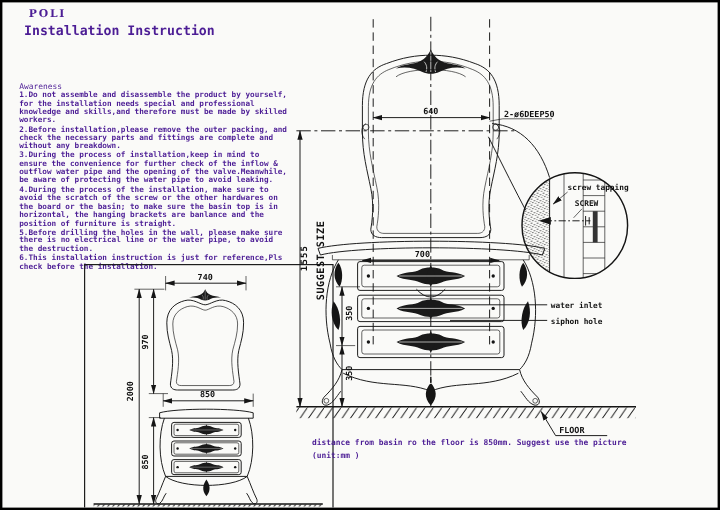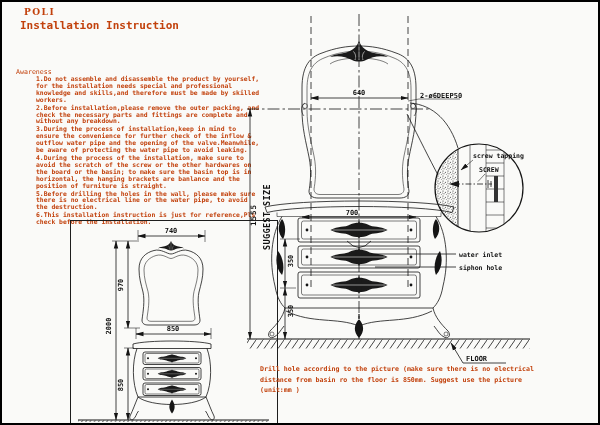--- a/index.html
+++ b/index.html
@@ -1,19 +1,19 @@
 <!DOCTYPE html>
 <html><head>
 <meta charset="utf-8">
 <style>
   html,body{margin:0;padding:0;background:#e8e8e8;}
   .page{
     position:relative;width:600px;height:425px;background:#fafaf8;
     border:2px solid #000;box-sizing:border-box;overflow:hidden;
-    font-family:"DejaVu Sans Mono",monospace;color:#c2410c;
+    font-family:"DejaVu Sans Mono",monospace;color:#4c1d95;
   }
   .abs{position:absolute;}
   .logo{font-family:"DejaVu Serif",serif;font-weight:bold;font-size:9px;letter-spacing:1.5px;}
   .title{font-weight:bold;font-size:11px;letter-spacing:0px;white-space:nowrap;}
   .intro{font-weight:bold;font-size:7.5px;line-height:10px;white-space:nowrap;}
   .aw-label{font-weight:normal;font-size:6.6px;}
   .aw-items{width:226px;font-weight:bold;font-size:6.4px;line-height:6.9px;}
   .aw-items div{margin:0 0 1px 0;}
   .footer{width:272px;font-weight:bold;font-size:6.6px;line-height:10.5px;white-space:nowrap;}
   .lbox{border:1px solid #1d1d1d;}
@@ -32,21 +32,21 @@
 </head>
 <body>
 
 <div class="page">
 
   <div class="abs logo" style="left:22px;top:5px;">POLI</div>
   <div class="abs title" style="left:18px;top:17px;">Installation Instruction</div>
 
 
   <div class="abs aw-label" style="left:14px;top:66px;">Awareness</div>
-  <div class="abs aw-items" style="left:14px;top:74px;margin-left:20px;">
+  <div class="abs aw-items" style="left:14px;top:74px;">
     <div>1.Do not assemble and disassemble the product by yourself, for the installation needs special and professional knowledge and skills,and therefore must be made by skilled workers.</div>
     <div>2.Before installation,please remove the outer packing, and check the necessary parts and fittings are complete and without any breakdown.</div>
     <div>3.During the process of installation,keep in mind to ensure the convenience for further check of the inflow &amp; outflow water pipe and the opening of the valve.Meanwhile, be aware of protecting the water pipe to avoid leaking.</div>
     <div>4.During the process of the installation, make sure to avoid the scratch of the screw or the other hardwares on the board or the basin; to make sure the basin top is in horizontal, the hanging brackets are banlance and the position of furniture is straight.</div>
     <div>5.Before drilling the holes in the wall, please make sure there is no electrical line or the water pipe, to avoid the destruction.</div>
     <div>6.This installation instruction is just for reference,Pls check before the installation.</div>
   </div>
 
   <div class="abs lbox" style="left:22px;top:218px;width:206px;height:203px;margin-left:46px;">
   <svg width="205" height="201" viewBox="0 0 205 201">
@@ -275,18 +275,17 @@
       <line class="ln2" x1="5" y1="329" x2="288" y2="329"></line>
       <rect x="5" y="329.5" width="283" height="9" fill="url(#hatchRp)"></rect>
     </g>
     <g>
       <path class="ln" d="M264,353 H221 L209,333" marker-end="url(#arR)"></path>
       <text x="224" y="351">FLOOR</text>
     </g>
   </svg>
 
   <div class="abs footer" style="left:258px;top:362px;">
-    <div>Drill hole according to the picture (make sure there is no electrical</div>
     <div>distance from basin ro the floor is 850mm. Suggest use the picture</div>
     <div>(unit:mm )</div>
   </div>
 
 </div>
 
 </body></html>

